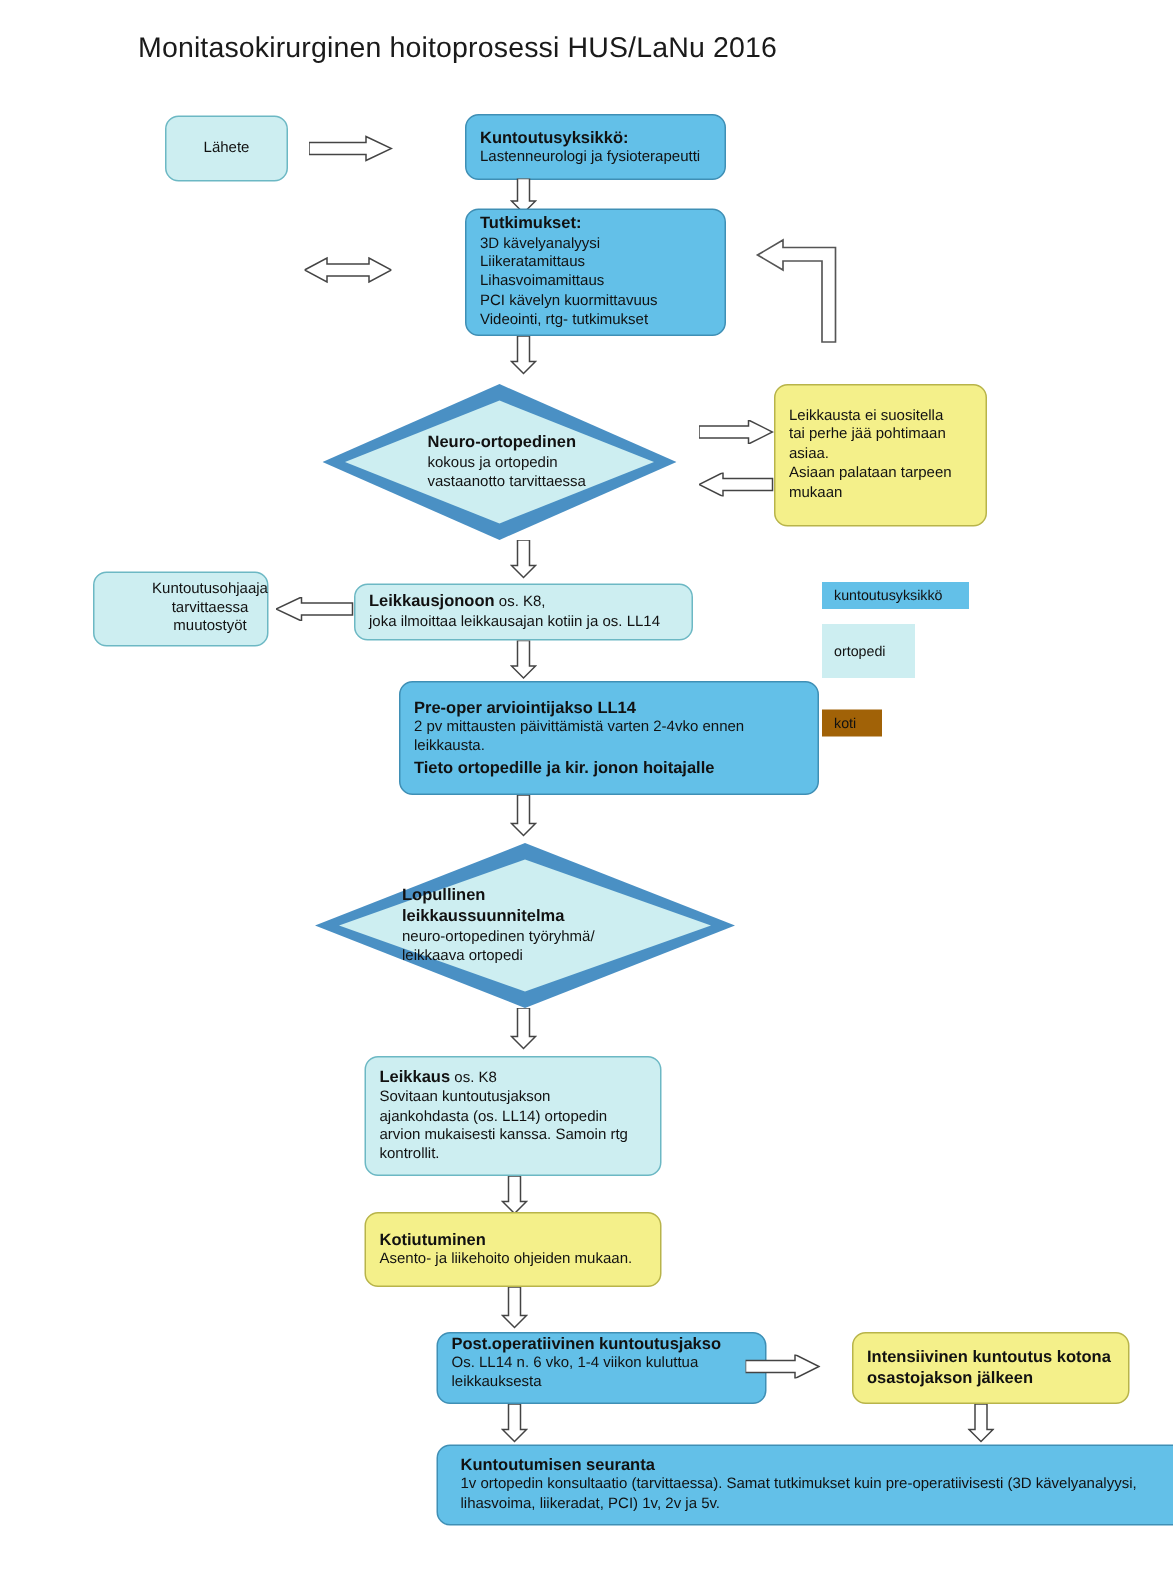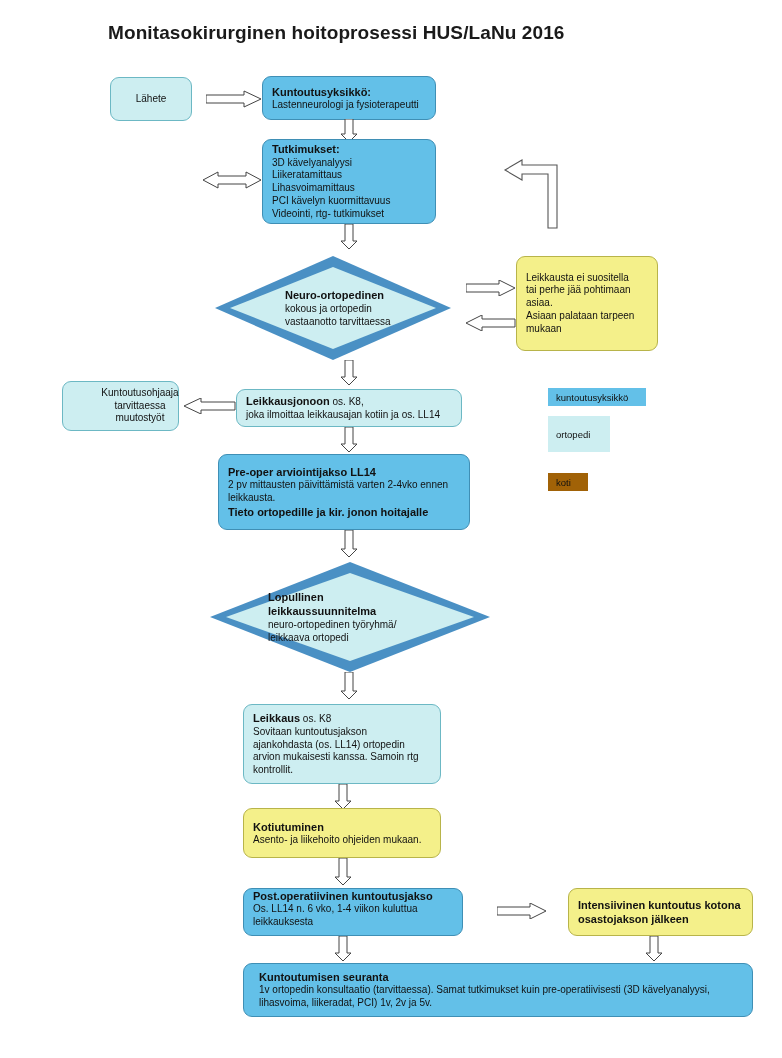--- a/index.html
+++ b/index.html
@@ -15,24 +15,24 @@
     overflow: hidden;
   }
   .canvas {
     position: absolute;
     left: 0; top: 0;
     width: 782px;
     height: 1058px;
   }
   .title {
     position: absolute;
-    left: 108px;
+    left: 92px;
     top: 22px;
     font-size: 19px;
-    font-weight: bold;
+    font-weight: normal;
     color: #1a1a1a;
     letter-spacing: 0.1px;
     white-space: nowrap;
   }
   .node {
     position: absolute;
     box-sizing: border-box;
     border-radius: 9px;
     display: flex;
     flex-direction: column;
@@ -48,20 +48,21 @@
   }
   .node .ln { font-size: 10px; }
   .node.center { align-items: center; text-align: center; }
   .n-lightblue {
     background: #cdeef1;
     border: 1.2px solid #6cb8c4;
   }
   .n-blue {
     background: #63c0e8;
     border: 1.2px solid #3f8fb5;
+    margin-left: 48px;
   }
   .n-yellow {
     background: #f4f08a;
     border: 1.2px solid #b8b44a;
   }
   .legend-swatch {
     position: absolute;
     box-sizing: border-box;
     font-size: 9.5px;
     color: #111;
@@ -212,21 +213,21 @@
   <div class="legend-swatch sw-yellow" style="left:548px; top:473px; width:40px; height:18px;">
     <span>koti</span>
   </div>
 
   <div class="arrow" style="left:340px; top:427px;">
     <svg width="18" height="26" viewBox="0 0 18 26">
       <polygon points="5,0 13,0 13,17 17,17 9,25 1,17 5,17" fill="#ffffff" stroke="#444444" stroke-width="1"></polygon>
     </svg>
   </div>
 
-  <div class="node n-blue" style="left:218px; top:454px; width:252px; height:76px;">
+  <div class="node n-blue" style="left:218px; top:454px; width:280px; height:76px;">
     <div class="hd">Pre-oper arviointijakso LL14</div>
     <div class="ln">2 pv mittausten päivittämistä varten 2-4vko ennen</div>
     <div class="ln">leikkausta.</div>
     <div class="hd">Tieto ortopedille ja kir. jonon hoitajalle</div>
   </div>
 
   <div class="arrow" style="left:340px; top:530px;">
     <svg width="18" height="28" viewBox="0 0 18 28">
       <polygon points="5,0 13,0 13,19 17,19 9,27 1,19 5,19" fill="#ffffff" stroke="#444444" stroke-width="1"></polygon>
     </svg>

